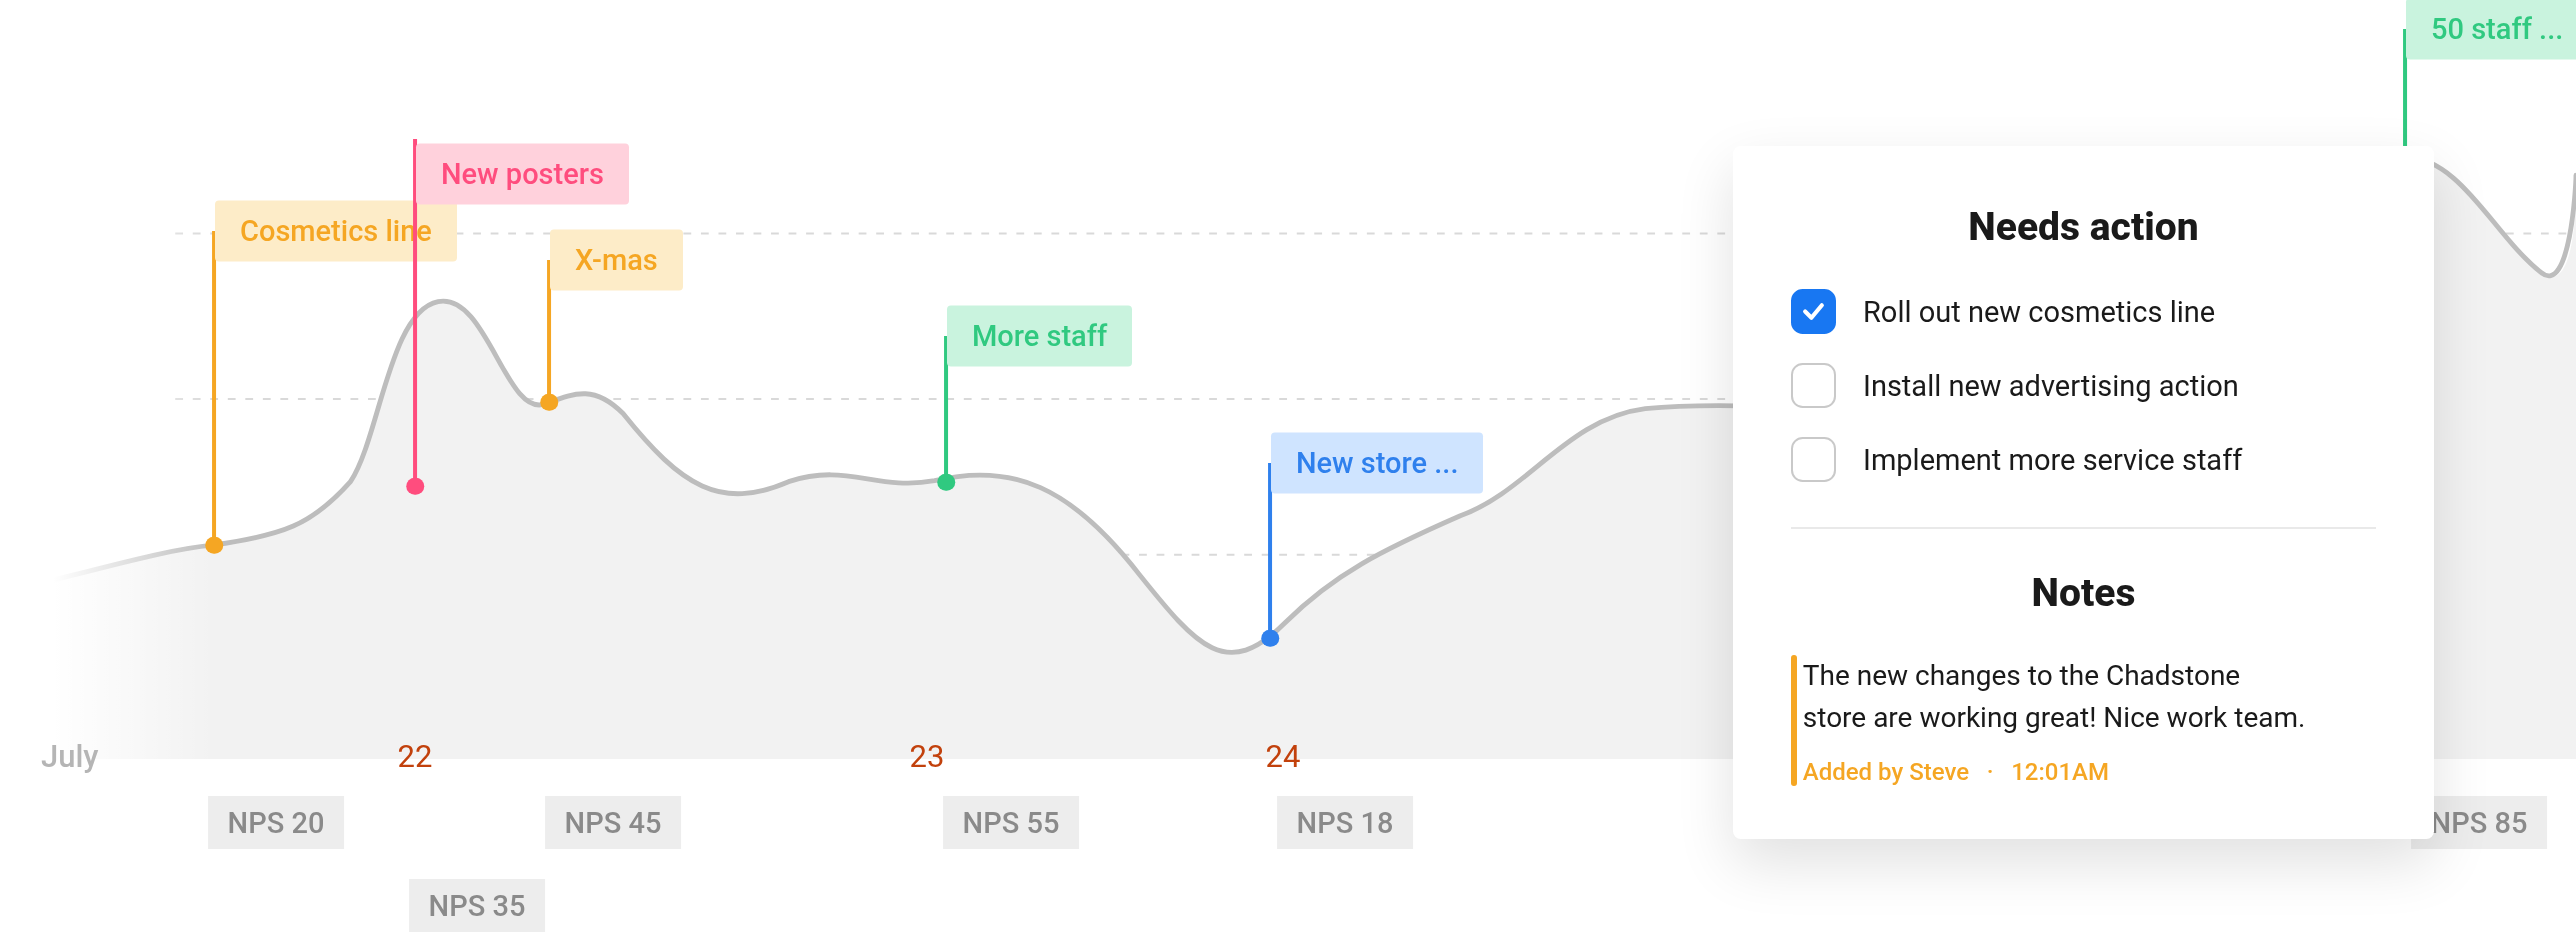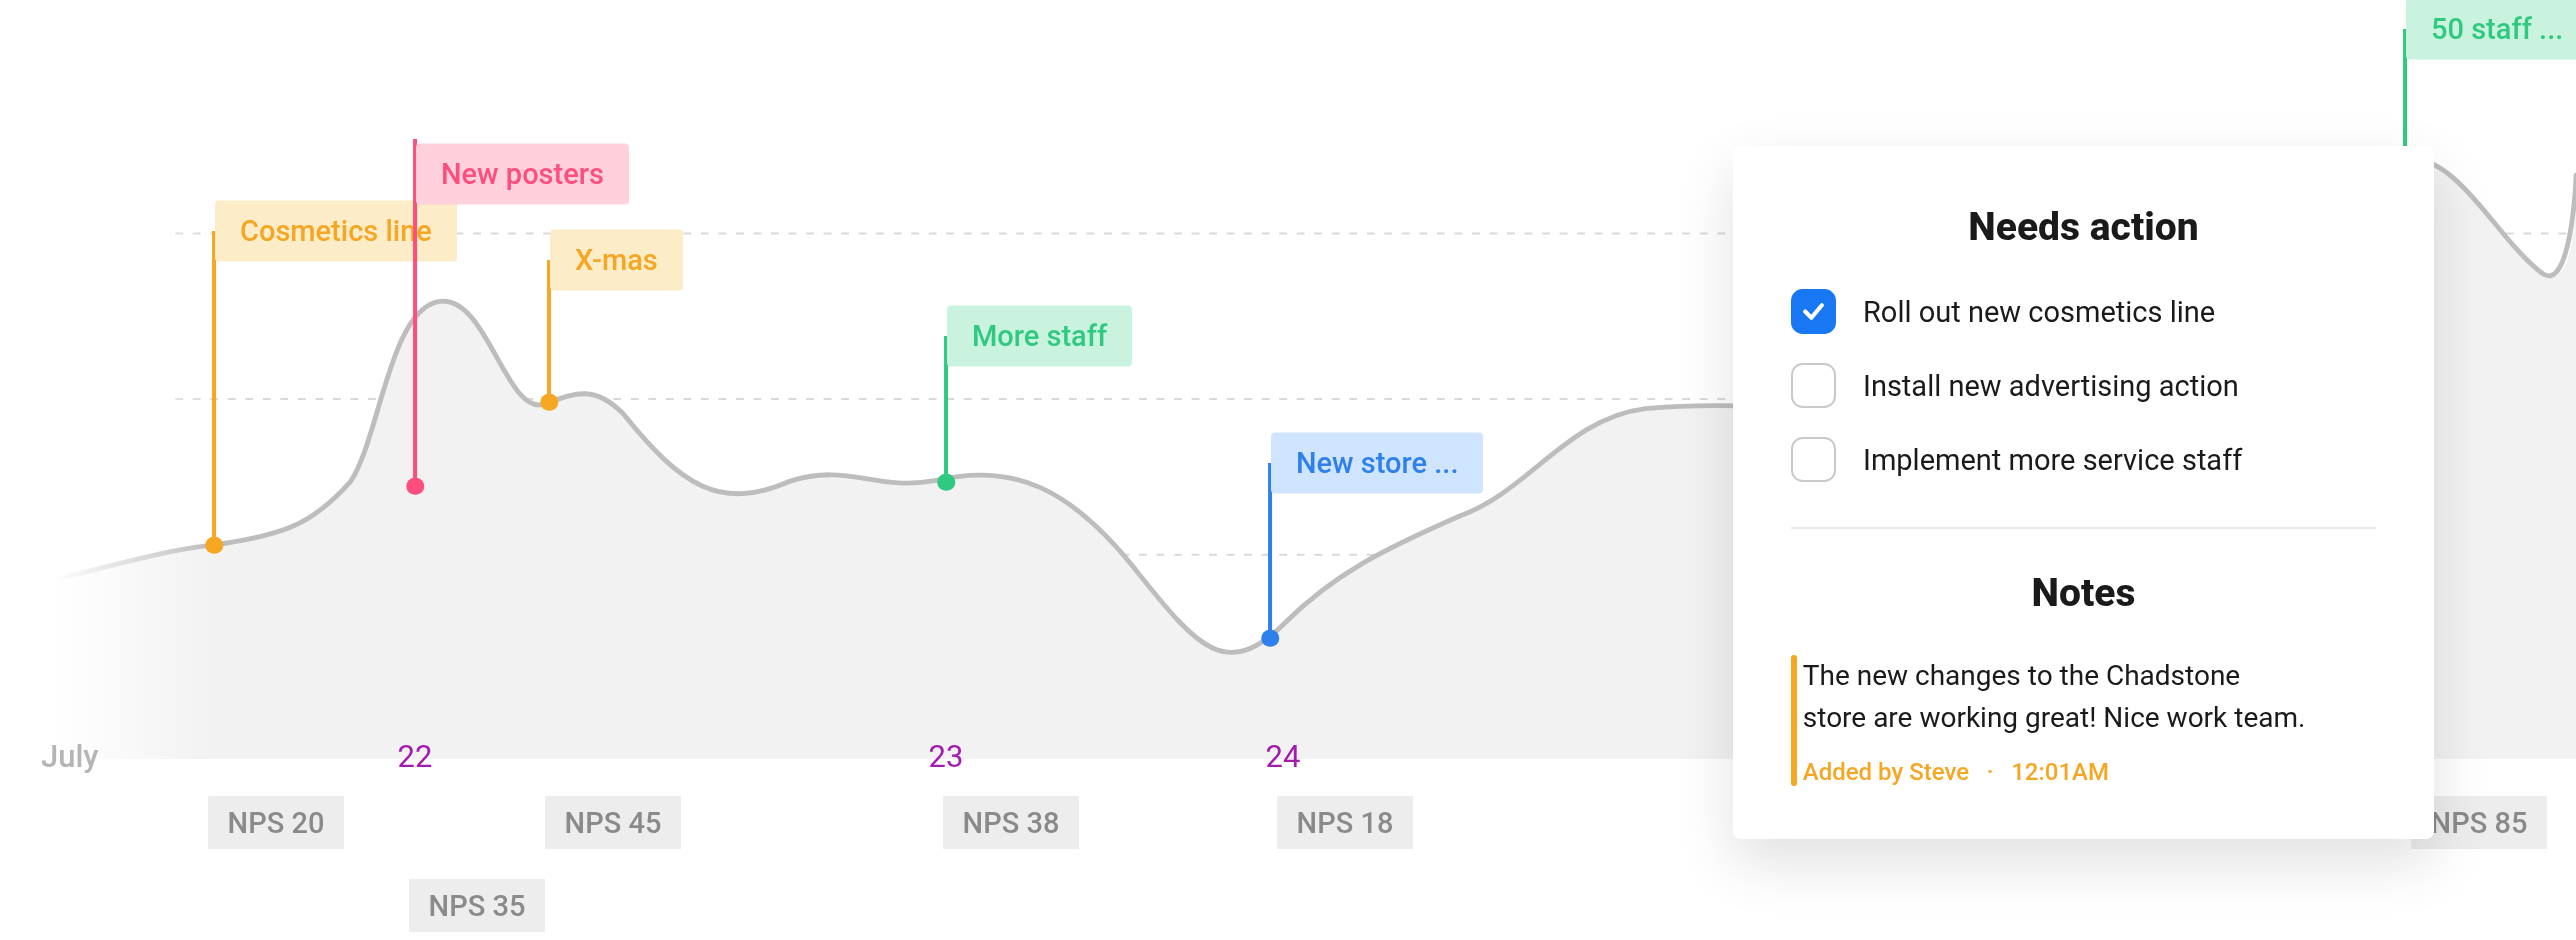--- a/index.html
+++ b/index.html
@@ -88,21 +88,21 @@
   
   .month-label {
     position: absolute;
     font-size: 31px;
     color: #b5b5b5;
     font-weight: 500;
   }
   .tick-label {
     position: absolute;
     font-size: 31px;
-    color: #a21caf;
+    color: #c2410c;
     font-weight: 400;
     transform: translateX(-50%);
   }
   .nps-badge {
     position: absolute;
     background: #ededed;
     color: #8a8a8a;
     font-size: 29px;
     font-weight: 500;
     padding: 9.7px 19.5px;
@@ -247,21 +247,21 @@
         C 2530 165, 2560 240, 2610 280
         C 2640 305, 2646 190, 2646 180"></path>
     </svg>
   </div>
 
   <div class="fade-left"></div>
 
   <div class="month-label" style="left:41px; top:738px;">July</div>
 
   <div class="tick-label" style="left:415px; top:738px;">22</div>
-  <div class="tick-label" style="left:946px; top:738px;">23</div>
+  <div class="tick-label" style="left:927px; top:738px;">23</div>
   <div class="tick-label" style="left:1283px; top:738px;">24</div>
 
   <div class="marker c-orange" style="left:214px; top:231px; height:314px;">
     <div class="stem"></div>
     <div class="dot"></div>
     <div class="flag">Cosmetics line</div>
   </div>
   <div class="nps-badge" style="left:276px; top:796px;">NPS 20</div>
 
   <div class="marker c-pink" style="left:415px; top:139px; height:347px;">
@@ -276,21 +276,21 @@
     <div class="dot"></div>
     <div class="flag">X-mas</div>
   </div>
   <div class="nps-badge" style="left:613px; top:796px;">NPS 45</div>
 
   <div class="marker c-green" style="left:946px; top:336px; height:146px;">
     <div class="stem"></div>
     <div class="dot"></div>
     <div class="flag">More staff</div>
   </div>
-  <div class="nps-badge" style="left:1011px; top:796px;">NPS 38</div>
+  <div class="nps-badge" style="left:1011px; top:796px;">NPS 55</div>
 
   <div class="marker c-blue" style="left:1270px; top:463px; height:175px;">
     <div class="stem"></div>
     <div class="dot"></div>
     <div class="flag">New store ...</div>
   </div>
   <div class="nps-badge" style="left:1345px; top:796px;">NPS 18</div>
 
   <div class="marker c-green" style="left:2405px; top:29px; height:127px;">
     <div class="stem"></div>

